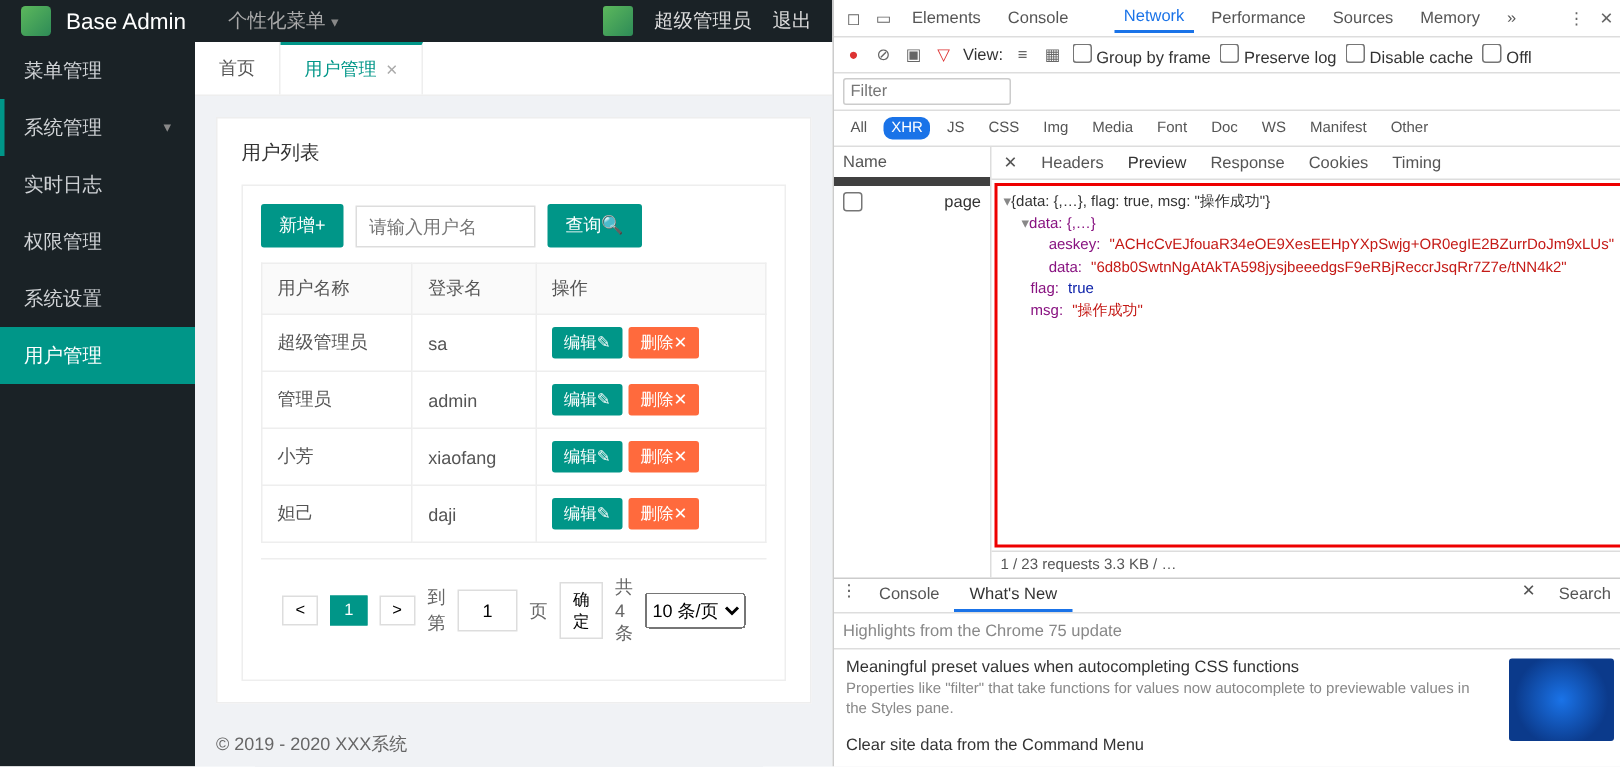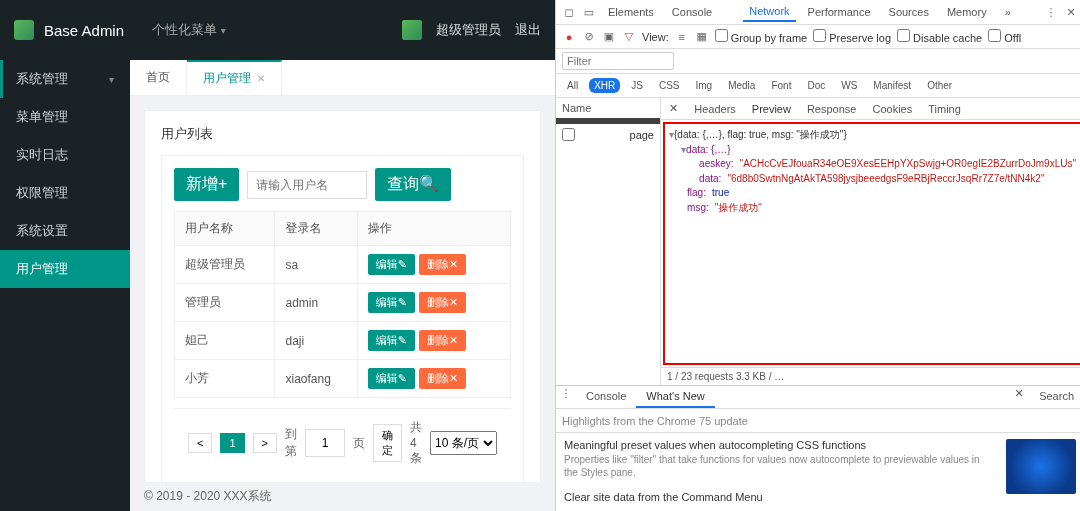--- a/index.html
+++ b/index.html
@@ -1,20 +1,20 @@
 <!DOCTYPE html>
 <html><head>
 <meta charset="utf-8">
 <style>
 * { margin: 0; padding: 0; box-sizing: border-box; font-family: -apple-system, "Segoe UI", Arial, sans-serif; }
 body { display: flex; height: 511px; width: 1080px; overflow: hidden; background: #fff; }
 
 
 .app { width: 655px; display: flex; flex-direction: column; background: #f0f2f5; }
-.topbar { height: 60px; background: #1a2226; color: #fff; display: flex; align-items: center; padding: 0 14px; font-size: 13px; }
+.topbar { height: 28px; background: #1a2226; color: #fff; display: flex; align-items: center; padding: 0 14px; font-size: 13px; }
 .logo { width: 20px; height: 20px; background: linear-gradient(135deg,#5cb85c,#2e8b57); border-radius: 3px; margin-right: 10px; }
 .brand { font-size: 15px; margin-right: 28px; }
 .top-menu { color: #aaa; }
 .top-right { margin-left: auto; display: flex; align-items: center; gap: 14px; color: #ddd; }
 .avatar { width: 20px; height: 20px; background: linear-gradient(135deg,#5cb85c,#2e8b57); border-radius: 2px; }
 
 .app-body { flex: 1; display: flex; overflow: hidden; }
 .sidebar { width: 130px; background: #1a2226; color: #d0d3d6; display: flex; flex-direction: column; font-size: 13px; }
 .nav-item { padding: 10px 16px; display: flex; align-items: center; cursor: pointer; }
 .nav-item.active { background: #009688; color: #fff; }
@@ -25,21 +25,21 @@
 .tabs { height: 36px; background: #fff; display: flex; align-items: center; font-size: 12px; border-bottom: 1px solid #eee; }
 .tab { padding: 0 16px; height: 100%; display: flex; align-items: center; color: #555; border-right: 1px solid #eee; cursor: pointer; }
 .tab.active { border-top: 2px solid #009688; color: #009688; }
 .tab .close { margin-left: 6px; color: #aaa; font-size: 10px; }
 
 .content { flex: 1; padding: 14px; overflow: auto; }
 .card { background: #fff; border: 1px solid #eee; padding: 14px 16px; margin-bottom: 14px; }
 .card-title { font-size: 13px; color: #333; margin-bottom: 12px; }
 .inner { border: 1px solid #eee; padding: 12px; }
 .toolbar { display: flex; gap: 8px; align-items: center; margin-bottom: 10px; }
-.btn { border: none; padding: 6px 12px; font-size: 16px; cursor: pointer; border-radius: 2px; color: #fff; }
+.btn { border: none; padding: 6px 12px; font-size: 12px; cursor: pointer; border-radius: 2px; color: #fff; }
 .btn-teal { background: #009688; }
 .btn-orange { background: #ff6a3d; }
 .input { border: 1px solid #ddd; height: 28px; padding: 0 8px; font-size: 12px; width: 120px; }
 .input.sm { width: 40px; text-align: center; }
 
 table { width: 100%; border-collapse: collapse; font-size: 12px; }
 th, td { border: 1px solid #eee; padding: 8px 10px; text-align: left; color: #555; }
 th { background: #fafafa; font-weight: 500; }
 .op-btn { padding: 3px 8px; font-size: 11px; color: #fff; border: none; border-radius: 2px; margin-right: 4px; cursor: pointer; }
 
@@ -91,26 +91,26 @@
     <div class="brand">Base Admin</div>
     <div class="top-menu"><span>个性化菜单</span> <span class="chev">▾</span></div>
     <div class="top-right">
       <div class="avatar"></div>
       <span>超级管理员</span>
       <span>退出</span>
     </div>
   </div>
   <div class="app-body">
     <div class="sidebar">
+      <div class="nav-item">
+          <span>菜单管理</span>
+        </div>
       <div class="nav-item top">
           <span>系统管理</span>
           <span class="chev">▾</span>
-        </div>
-      <div class="nav-item">
-          <span>菜单管理</span>
         </div>
       <div class="nav-item">
           <span>实时日志</span>
         </div>
       <div class="nav-item">
           <span>权限管理</span>
         </div>
       <div class="nav-item">
           <span>系统设置</span>
         </div>
@@ -150,27 +150,27 @@
                     <td>超级管理员</td>
                     <td>sa</td>
                     <td><button class="op-btn btn-teal">编辑✎</button><button class="op-btn btn-orange">删除✕</button></td>
                   </tr>
                   <tr>
                     <td>管理员</td>
                     <td>admin</td>
                     <td><button class="op-btn btn-teal">编辑✎</button><button class="op-btn btn-orange">删除✕</button></td>
                   </tr>
                   <tr>
+                    <td>小芳</td>
+                    <td>xiaofang</td>
+                    <td><button class="op-btn btn-teal">编辑✎</button><button class="op-btn btn-orange">删除✕</button></td>
+                  </tr>
+                  <tr>
                     <td>妲己</td>
                     <td>daji</td>
-                    <td><button class="op-btn btn-teal">编辑✎</button><button class="op-btn btn-orange">删除✕</button></td>
-                  </tr>
-                  <tr>
-                    <td>小芳</td>
-                    <td>xiaofang</td>
                     <td><button class="op-btn btn-teal">编辑✎</button><button class="op-btn btn-orange">删除✕</button></td>
                   </tr>
                 </tbody>
             </table>
             <div class="pager">
               <button class="pg-btn">&lt;</button>
               <button class="pg-btn pg-cur">1</button>
               <button class="pg-btn">&gt;</button>
               <span>到第</span>
               <input class="input sm" value="1" style="">

